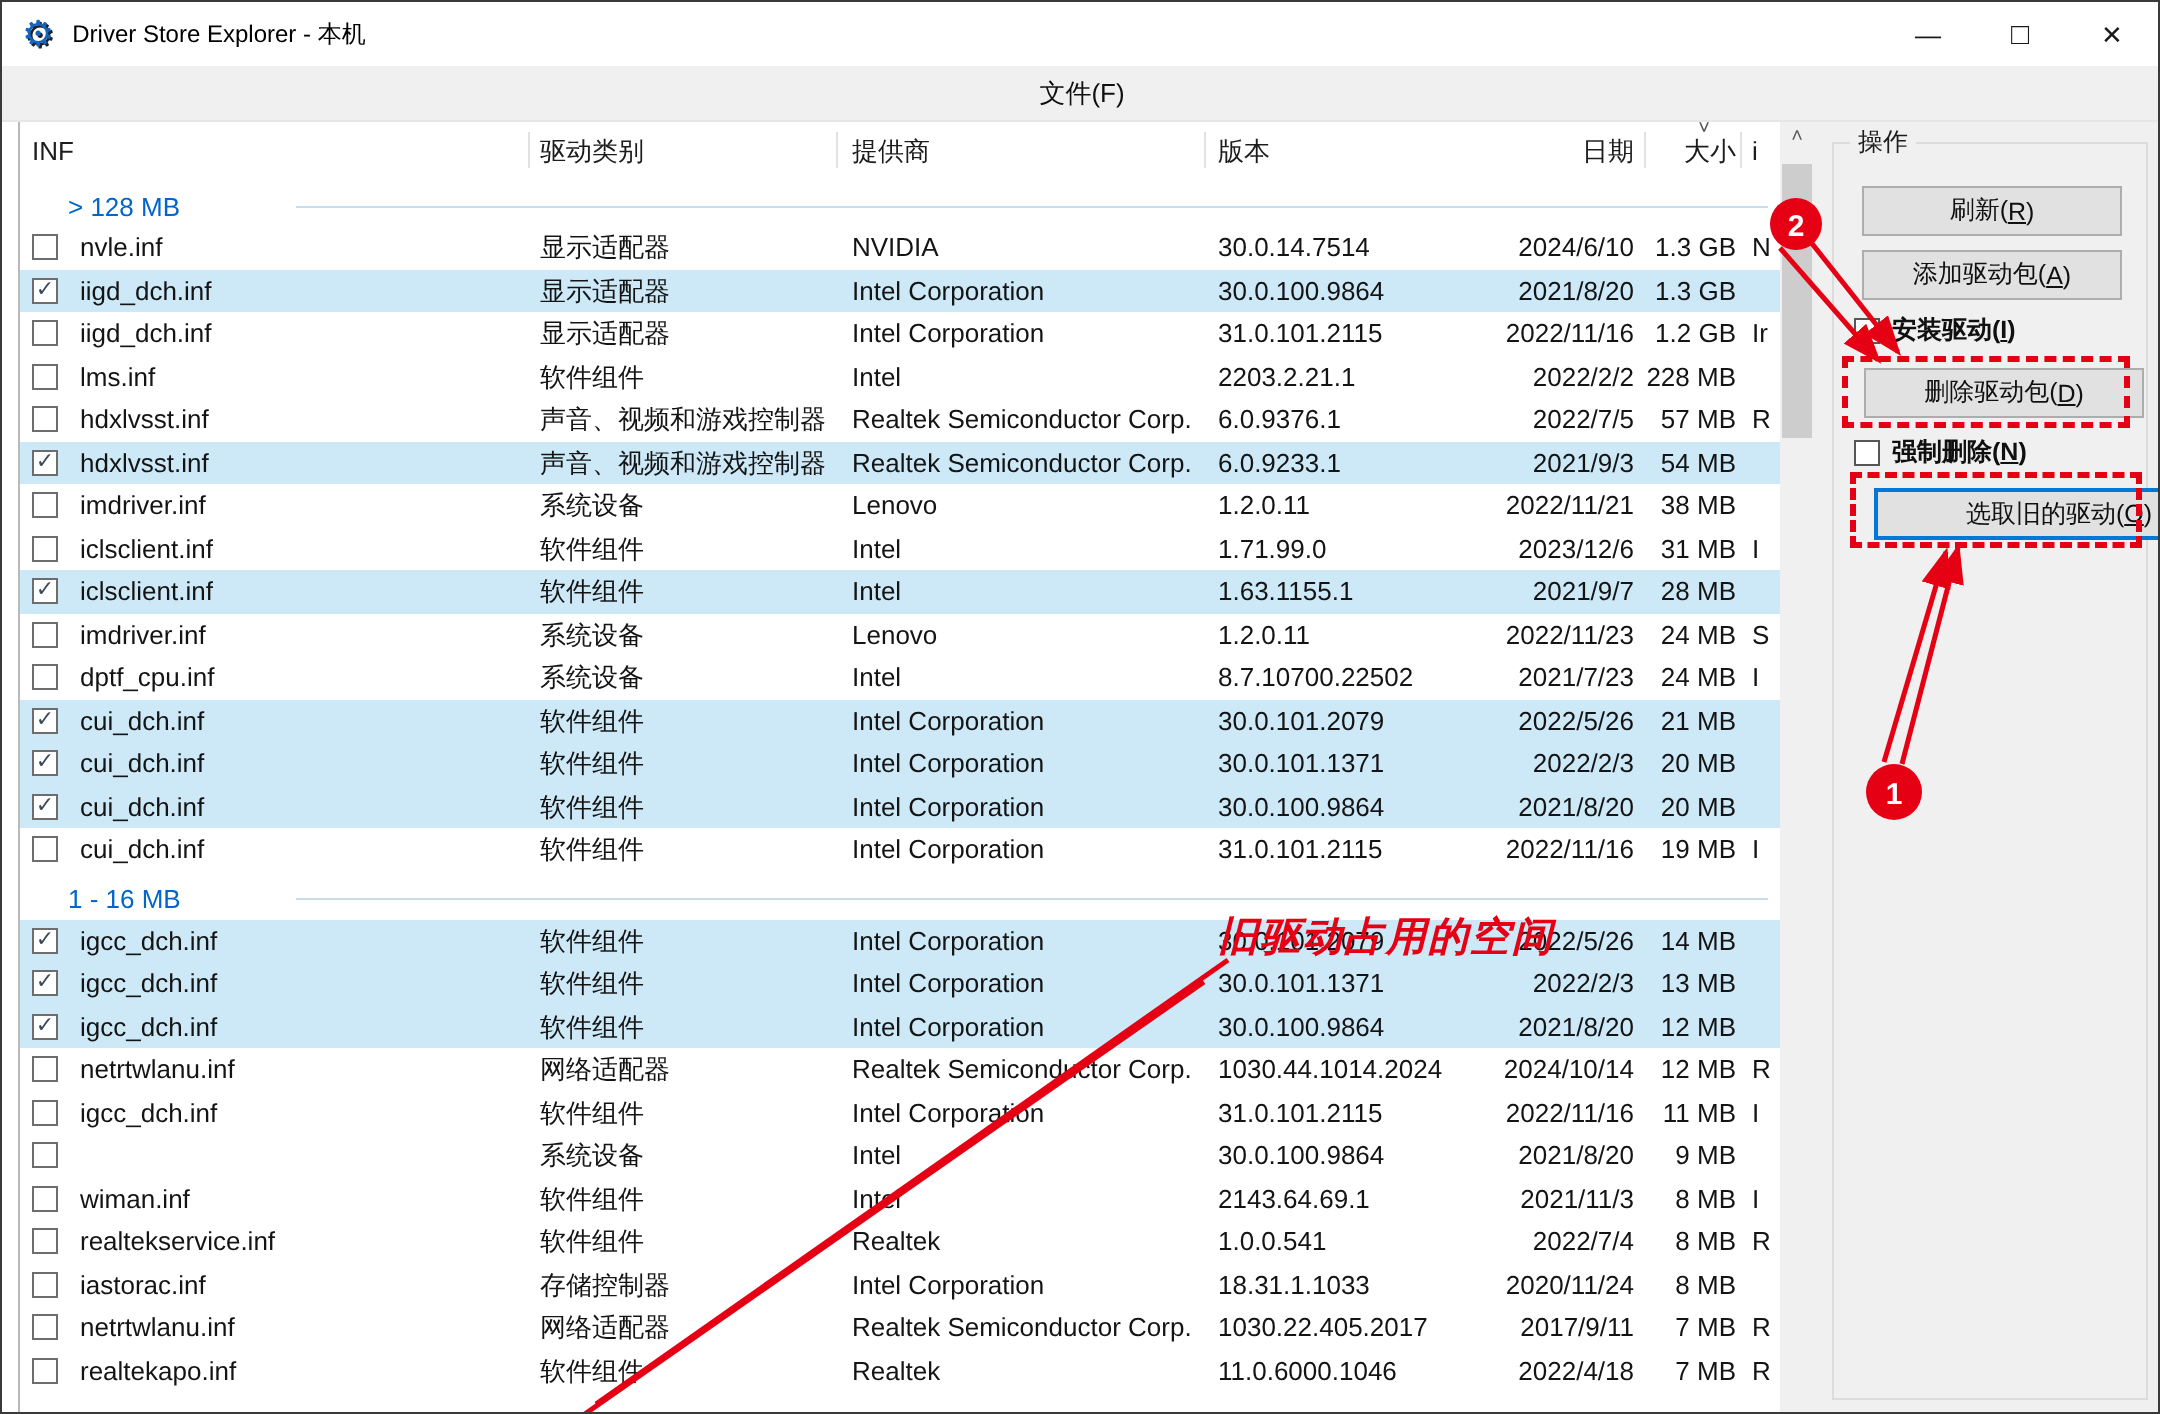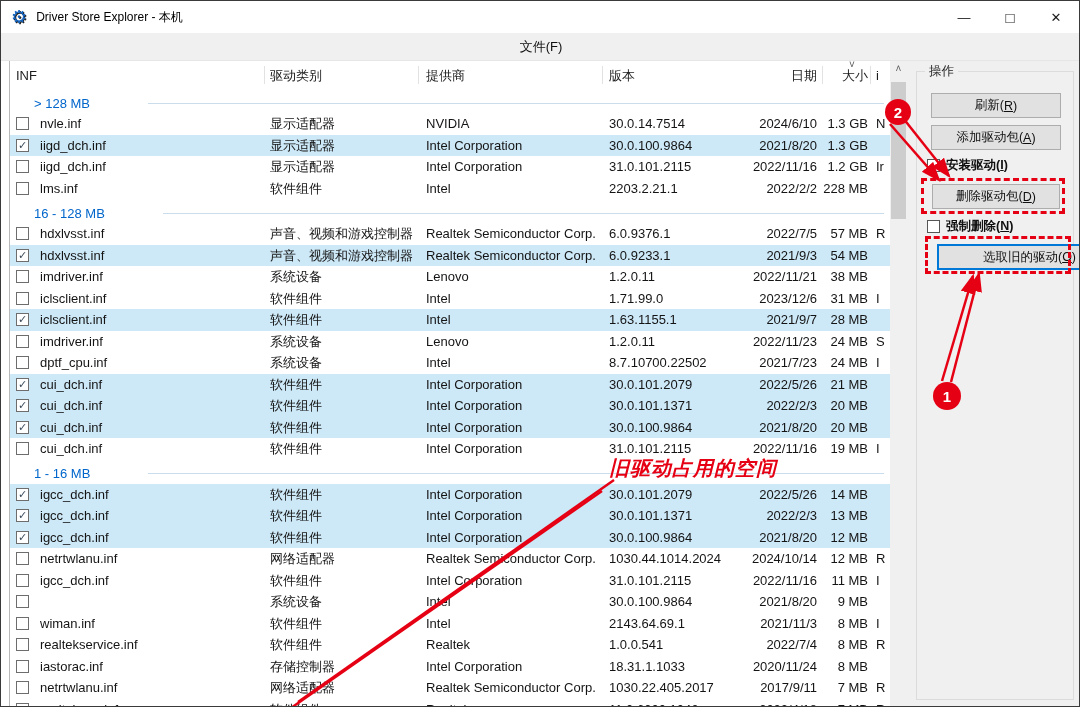--- a/index.html
+++ b/index.html
@@ -51,21 +51,21 @@
   .scrollbar{position:absolute;top:0;right:0;width:17px;bottom:0;background:#f0f0f0;}
   .scroll-up{height:17px;text-align:center;font-size:10px;color:#5a5a5a;line-height:16px;}
   .scroll-thumb{position:absolute;top:21px;left:1px;width:15px;height:137px;background:#cdcdcd;}
   
   .sidebar{position:absolute;left:906px;top:60px;right:0;bottom:0;background:#f0f0f0;}
   .groupbox{position:absolute;left:9px;top:10px;right:5px;bottom:6px;border:1px solid #dcdcdc;}
   .groupbox-title{position:absolute;top:2px;left:18px;background:#f0f0f0;padding:0 4px;font-size:12.5px;color:#1c1c1c;}
   .sb-btn{position:absolute;left:24px;width:130px;height:25px;background:#e1e1e1;border:1px solid #adadad;box-sizing:border-box;font-size:12.5px;color:#101010;display:flex;align-items:center;justify-content:center;white-space:nowrap;}
   .btn-refresh{top:32px}
   .btn-add{top:64px}
-  .btn-delete{top:123px;left:25px;width:128px}
+  .btn-delete{top:123px;left:25px;width:140px}
   .btn-select{top:183px;left:30px;width:158px;height:26px;border:2px solid #0078d7;padding-left:33px;}
   .sb-check{position:absolute;left:20px;display:flex;align-items:center;font-size:12.5px;color:#101010;font-weight:bold;}
   .chk-install{top:96px}
   .chk-force{top:157px}
   .sb-cb{width:13px;height:13px;border:1px solid #565656;background:#fff;box-sizing:border-box;margin-right:6px;}
   .ukey{text-decoration:underline;}
   
   .dash-rect{position:absolute;border:3px dashed #e60014;box-sizing:border-box;z-index:40;pointer-events:none;}
   .dash-delete{left:920px;top:177px;width:144px;height:36px;}
   .dash-select{left:924px;top:235px;width:146px;height:38px;}
@@ -153,24 +153,20 @@
         <div class="row">
           <span class="cb"></span>
           <span class="cell c-inf">lms.inf</span>
           <span class="cell c-class">软件组件</span>
           <span class="cell c-prov">Intel</span>
           <span class="cell c-ver">2203.2.21.1</span>
           <span class="cell c-date">2022/2/2</span>
           <span class="cell c-size">228 MB</span>
           <span class="cell c-dev"></span>
         </div>
-        <div class="group-row">
-          <span class="group-label">16 - 128 MB</span>
-          <span class="group-line"></span>
-        </div>
         <div class="row">
           <span class="cb"></span>
           <span class="cell c-inf">hdxlvsst.inf</span>
           <span class="cell c-class">声音、视频和游戏控制器</span>
           <span class="cell c-prov">Realtek Semiconductor Corp.</span>
           <span class="cell c-ver">6.0.9376.1</span>
           <span class="cell c-date">2022/7/5</span>
           <span class="cell c-size">57 MB</span>
           <span class="cell c-dev">R</span>
         </div>

